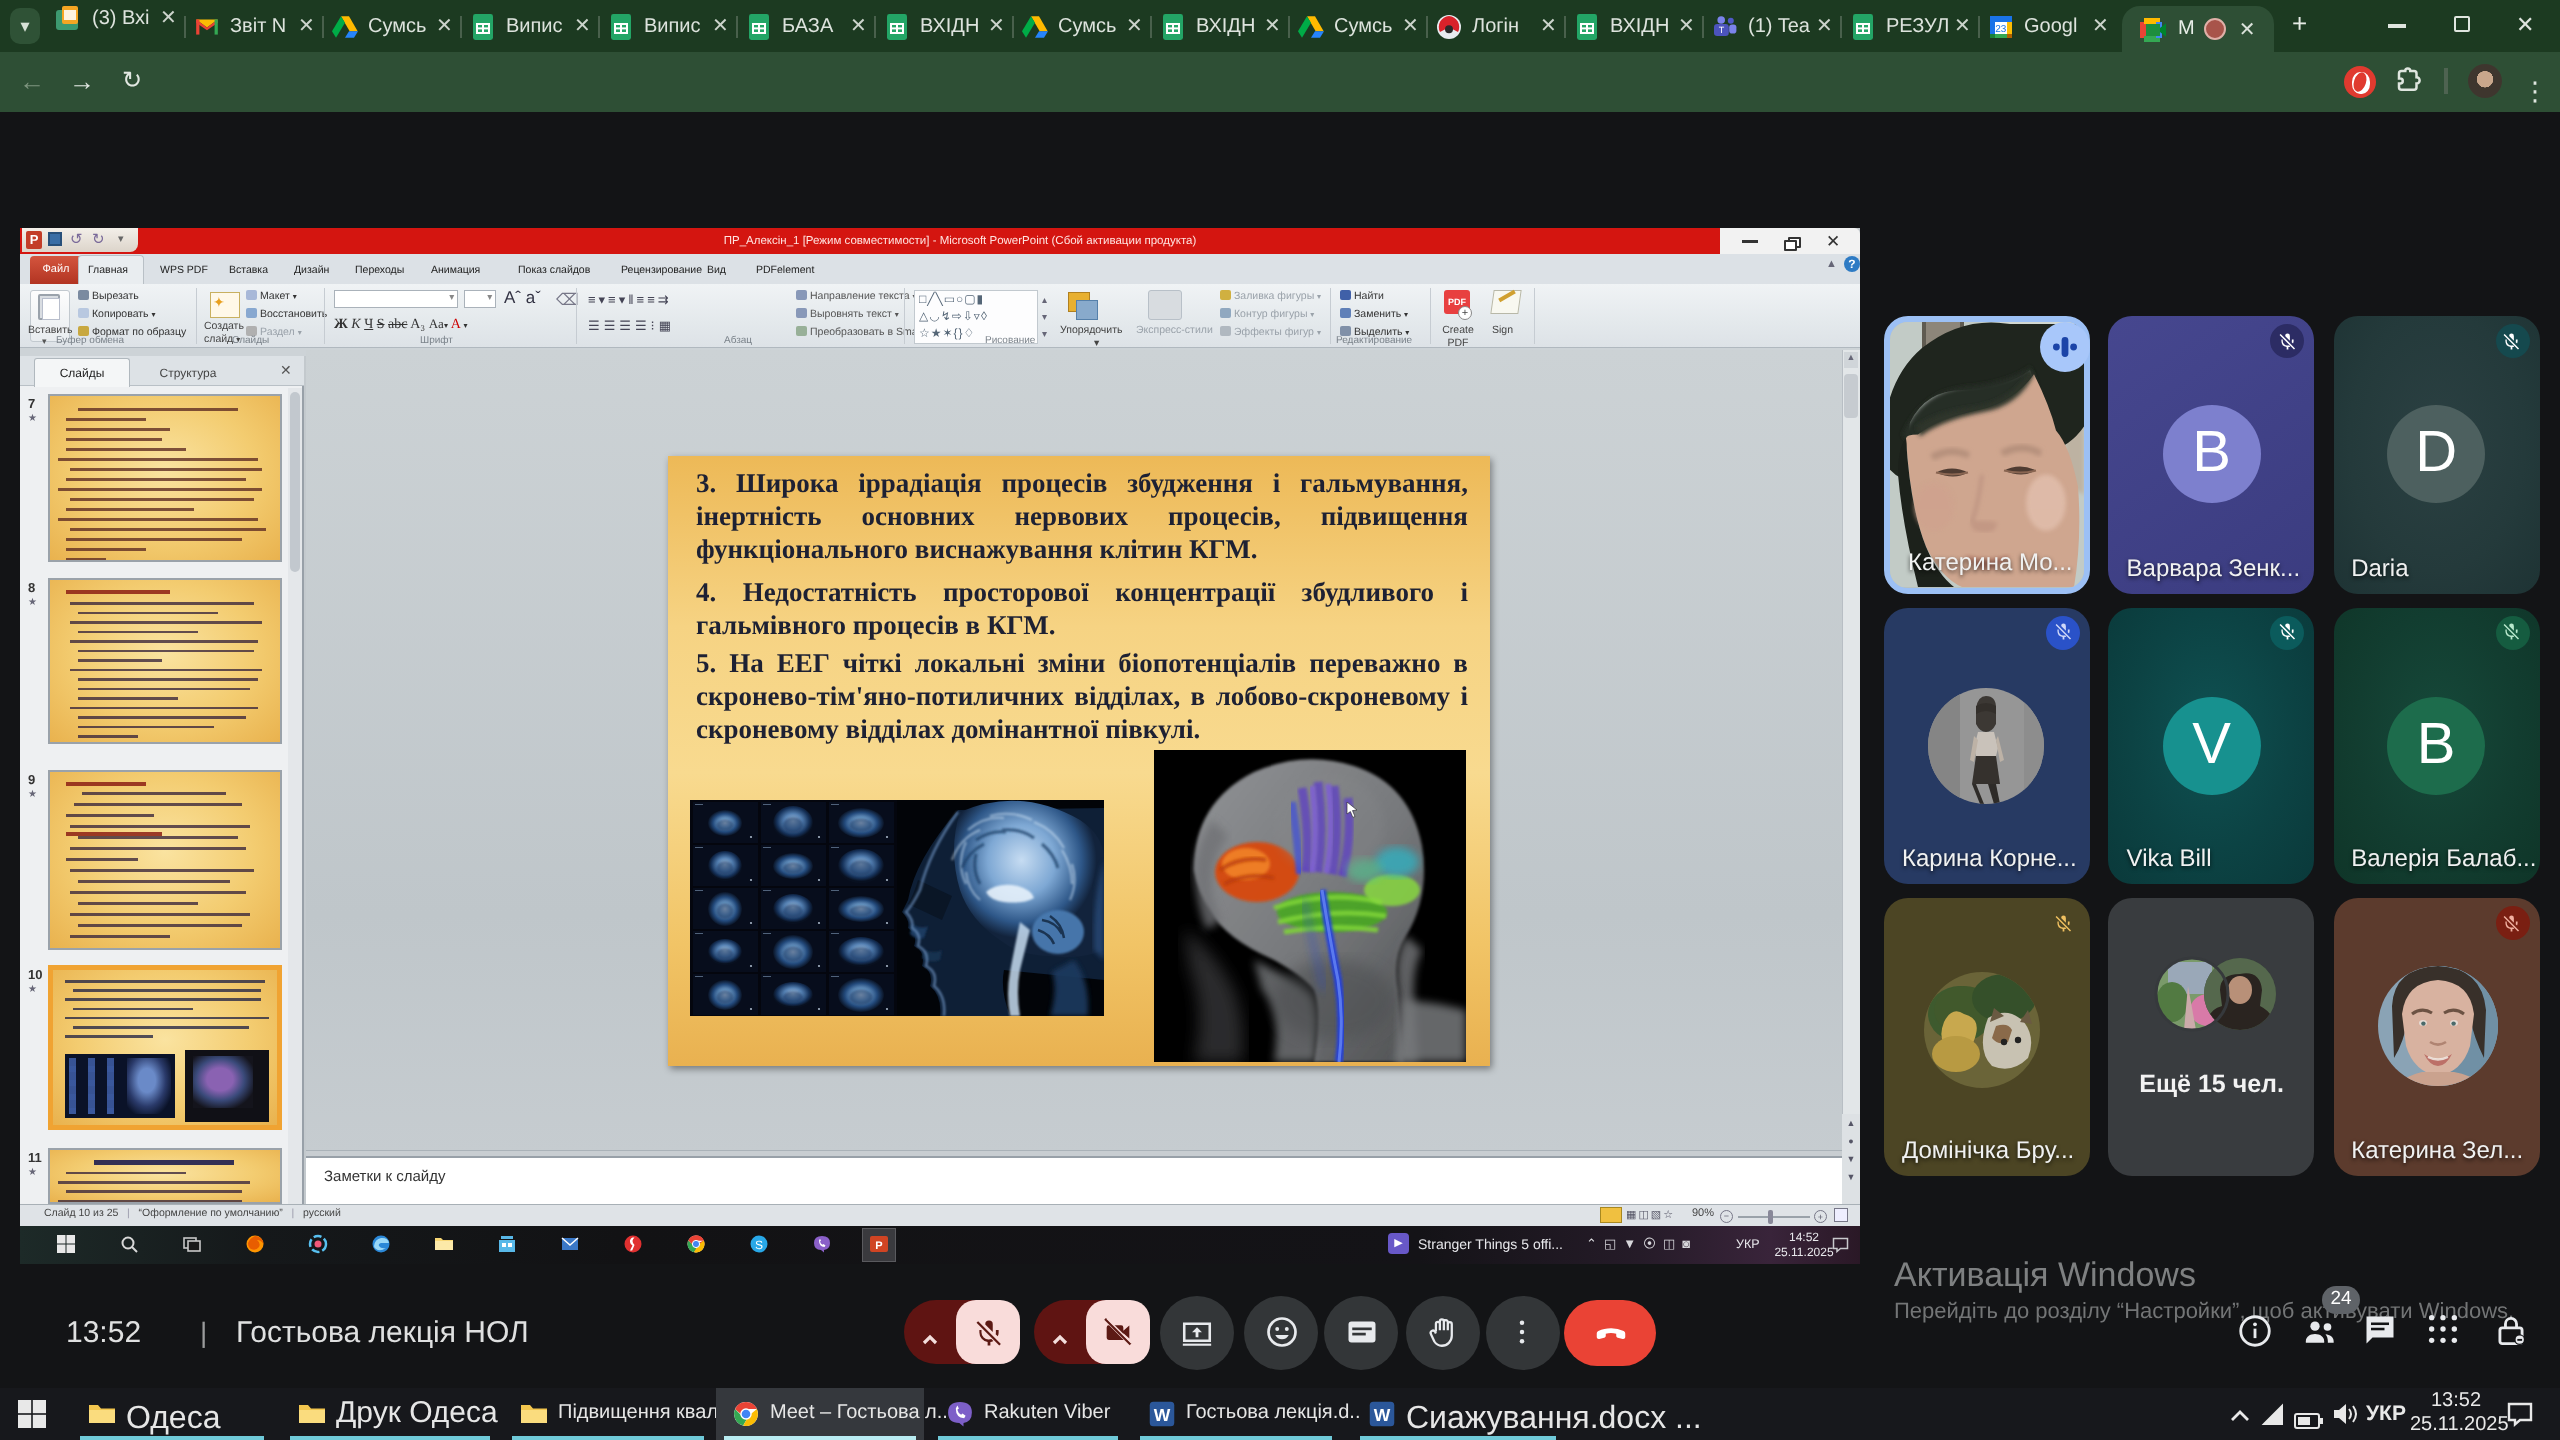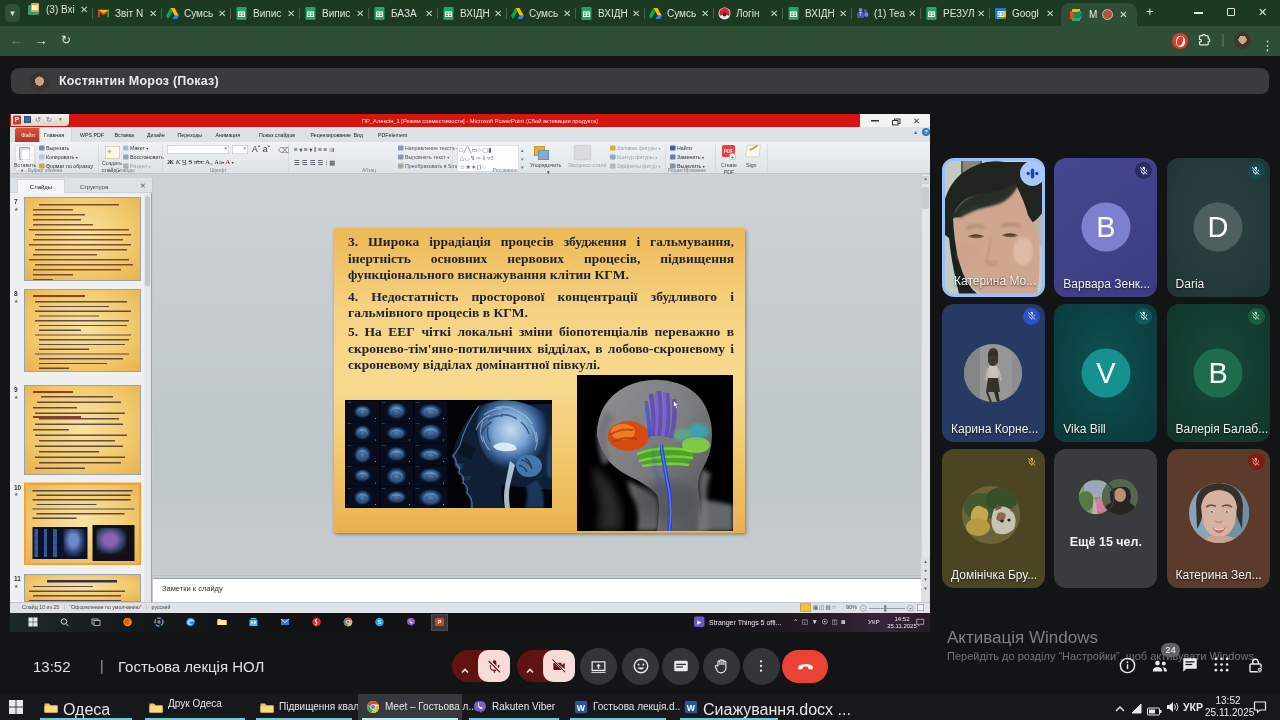--- a/index.html
+++ b/index.html
@@ -197,24 +197,20 @@
 <div class="a" style="left:58px;top:7px;width:16px;height:16px;color:#e2e8e2;font-size:12px;text-align:center">↻</div>
 <div class="a" style="left:1172px;top:7px;width:16px;height:16px;border-radius:50%;background:#e03a2f"></div>
 <div class="a" style="left:1175.5px;top:9.5px;width:9px;height:11px;border-radius:45%;background:#fff"></div>
 <div class="a" style="left:1177px;top:10px;width:6px;height:10px;border-radius:50%;background:#e03a2f;transform:rotate(18deg)"></div>
 <svg class="a" style="left:1197px;top:7px" width="15" height="15" viewBox="0 0 24 24">
         <path fill="none" stroke="#dfe6df" stroke-width="2" d="M9 4a2 2 0 1 1 4 0h3a2 2 0 0 1 2 2v3a2.4 2.4 0 1 1 0 5v3a2 2 0 0 1-2 2H6a2 2 0 0 1-2-2v-3l1-0a2 2 0 1 0 0-4L4 10V6a2 2 0 0 1 2-2z"></path>
       </svg>
 <div class="a" style="left:1222px;top:8px;width:1.5px;height:13px;background:#4e6351"></div>
 <div class="a" style="left:1234px;top:6px;width:17px;height:17px;border-radius:50%;background:radial-gradient(circle at 50% 45%,#c9a78c 0 32%,#3e362e 33% 75%,#6a6258 76%)"></div>
 <div class="a" style="left:1261px;top:13px;color:#dfe6df;font-size:13px;line-height:13px">⋮</div>
-</div>
-<div class="a" style="left:11px;top:68px;width:1258px;height:26px;background:#3a3b3d;border-radius:8px">
-<div class="a" style="left:18px;top:3px;width:21px;height:21px;border-radius:50%;background:radial-gradient(circle at 50% 48%,#c8a088 0 30%,#3c352f 31% 75%,#847d76 76%)"></div>
-<div class="a" style="left:48px;top:6px;color:#e9eaea;font-size:12.5px;font-weight:bold;letter-spacing:.2px">Костянтин Мороз (Показ)</div>
 </div>
 <div class="a" style="left:10px;top:114px;width:920px;height:518px;overflow:hidden">
 <div class="a" style="left:0;top:0;width:1840px;height:1036px;transform:scale(.5);transform-origin:0 0;background:#c3c9cd">
 <div class="a" style="left:0;top:0;width:1700px;height:26px;background:#d41510"></div>
 <div class="a" style="left:1700px;top:0;width:140px;height:26px;background:#f2f2f2;border-radius:0 6px 0 0"></div>
 <div class="a" style="left:2px;top:0;width:116px;height:24px;background:linear-gradient(180deg,#f3efe9,#dcd4ca);border-radius:0 0 8px 0"></div>
 <div class="a" style="left:6px;top:3px;width:16px;height:18px;background:#c33d28;border-radius:2px;color:#fff;font-size:13px;text-align:center;line-height:18px;font-weight:bold">P</div>
 <div class="a" style="left:28px;top:4px;width:14px;height:14px;background:#3a6ea5;border:2px solid #28507a"></div>
 <div class="a" style="left:50px;top:2px;color:#7a6a9a;font-size:15px">↺</div>
 <div class="a" style="left:72px;top:2px;color:#7a6a9a;font-size:15px">↻</div>
@@ -1016,21 +1012,21 @@
 <div class="a" style="left:44px;top:700px;width:14px;height:14px"><svg width="14" height="12" viewBox="0 0 14 12">
         <path d="M0.5 1.5 h4.5 l1.5 1.8 h7 v7.2 h-13z" fill="#f3c64e"></path>
         <path d="M0.5 4 h13 v6.5 h-13z" fill="#fadc7e"></path>
       </svg></div>
 <div class="a" style="left:63px;top:701px;color:#e6e6e6;font-size:16px;white-space:nowrap">Одеса</div>
 <div class="a" style="left:40px;top:717.5px;width:92px;height:2px;background:#6fc9d8"></div>
 <div class="a" style="left:149px;top:700px;width:14px;height:14px"><svg width="14" height="12" viewBox="0 0 14 12">
         <path d="M0.5 1.5 h4.5 l1.5 1.8 h7 v7.2 h-13z" fill="#f3c64e"></path>
         <path d="M0.5 4 h13 v6.5 h-13z" fill="#fadc7e"></path>
       </svg></div>
-<div class="a" style="left:168px;top:698px;color:#e6e6e6;font-size:10px;white-space:nowrap">Друк Одеса</div>
+<div class="a" style="left:168px;top:698px;color:#e6e6e6;font-size:15px;white-space:nowrap">Друк Одеса</div>
 <div class="a" style="left:145px;top:717.5px;width:100px;height:2px;background:#6fc9d8"></div>
 <div class="a" style="left:260px;top:700px;width:14px;height:14px"><svg width="14" height="12" viewBox="0 0 14 12">
         <path d="M0.5 1.5 h4.5 l1.5 1.8 h7 v7.2 h-13z" fill="#f3c64e"></path>
         <path d="M0.5 4 h13 v6.5 h-13z" fill="#fadc7e"></path>
       </svg></div>
 <div class="a" style="left:279px;top:701px;color:#e6e6e6;font-size:10px;white-space:nowrap">Підвищення квалі...</div>
 <div class="a" style="left:256px;top:717.5px;width:96px;height:2px;background:#6fc9d8"></div>
 <div class="a" style="left:358px;top:694px;width:104px;height:26px;background:#35383d"></div>
 <div class="a" style="left:366px;top:700px;width:14px;height:14px"><svg width="14" height="14" viewBox="0 0 20 20">
         <circle cx="10" cy="10" r="8.5" fill="#fff"></circle>

